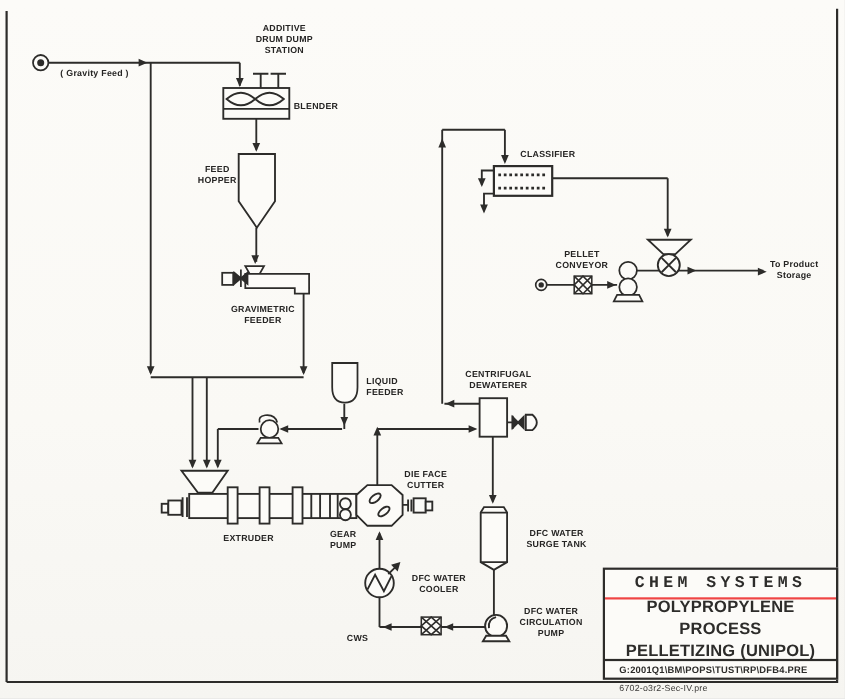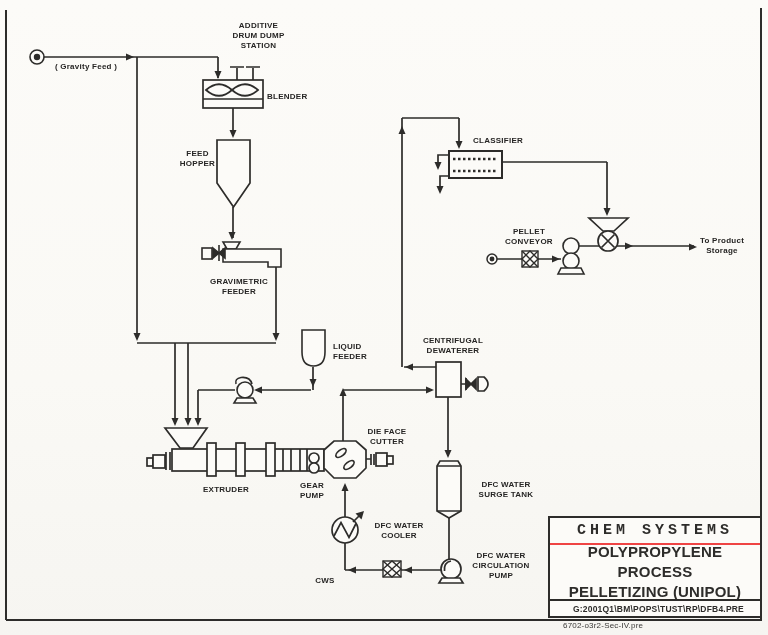--- a/index.html
+++ b/index.html
@@ -25,21 +25,21 @@
   .tb-row{box-sizing:border-box;display:flex;align-items:center;justify-content:center;}
   .tb-chem{
     height:27px;border-bottom:2px solid #ef4444;font-weight:bold;font-size:15px;
     letter-spacing:4px;font-family:Liberation Mono, monospace;
   }
   .tb-title{
     height:56px;border-bottom:2px solid #2d2c2a;font-weight:bold;font-size:15px;
     line-height:20px;text-align:center;white-space:pre-line;letter-spacing:.2px;
   }
   .tb-path{
-    height:15px;justify-content:flex-start;padding-left:23px;
+    height:15px;justify-content:flex-start;padding-left:13px;
     font-size:8.5px;font-weight:bold;letter-spacing:.2px;
   }
   .docref{
     position:absolute;left:563px;top:621px;width:120px;
     font-size:8px;letter-spacing:.2px;color:#3a3937;
   }
 </style>
 </head>
 <body>
 

